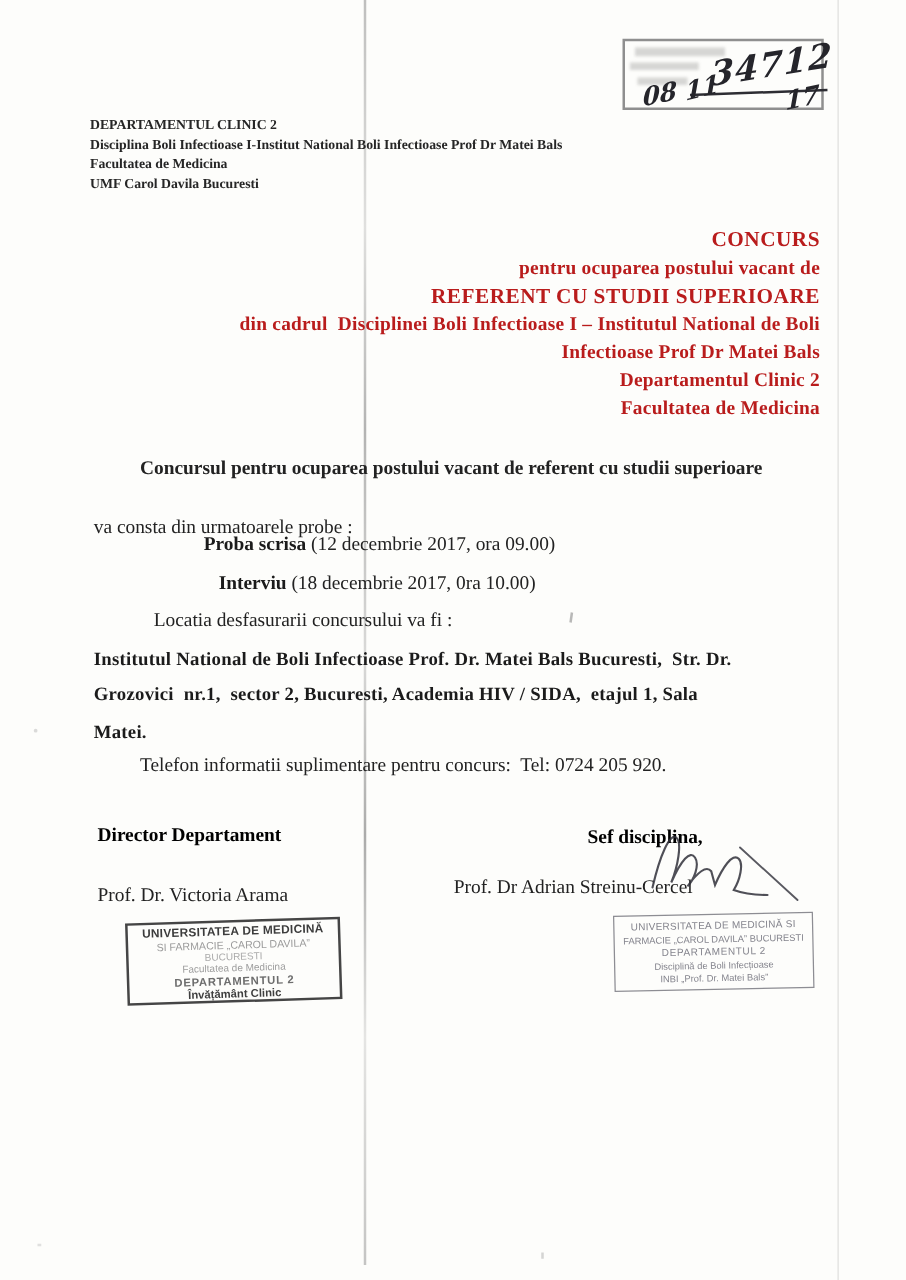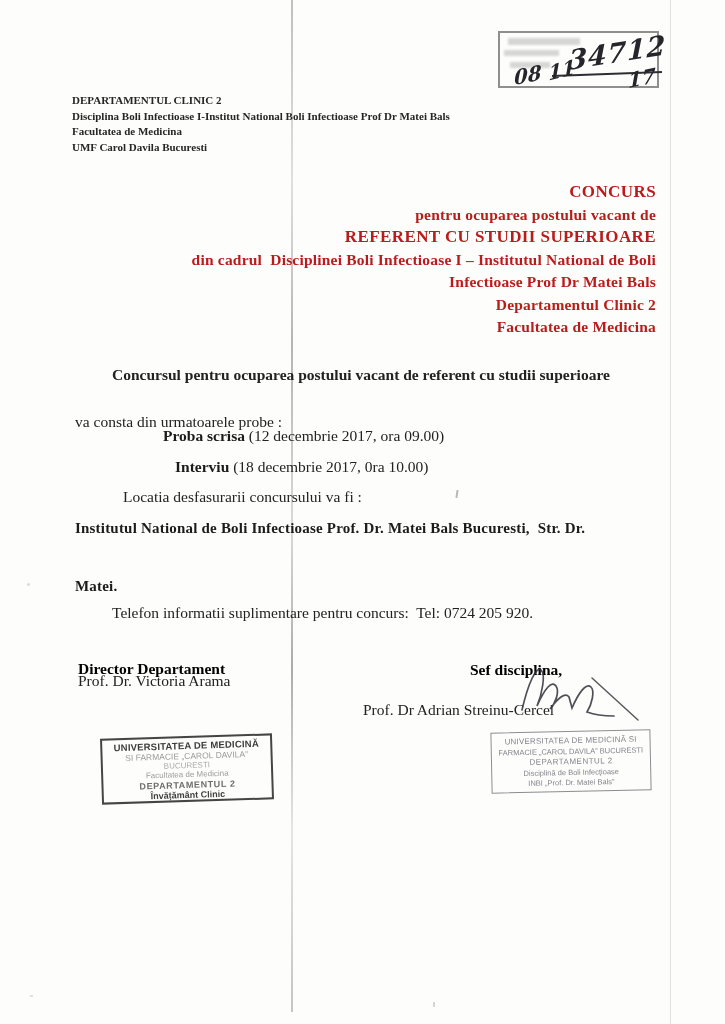--- a/index.html
+++ b/index.html
@@ -131,26 +131,27 @@
   </div>
 
   <div class="abs body-line" style="left:112px; top:366px;font-weight:bold;">Concursul pentru ocuparea postului vacant de referent cu studii superioare</div>
   <div class="abs body-line" style="left:75px; top:401px;margin-top:12px;">va consta din urmatoarele probe :</div>
 
   <div class="abs body-line" style="left:163px; top:427px;"><span class="b-bold">Proba scrisa</span><span> (12 decembrie 2017, ora 09.00)</span></div>
   <div class="abs body-line" style="left:163px; top:458px;margin-left:12px;"><span class="b-bold">Interviu</span><span> (18 decembrie 2017, 0ra 10.00)</span></div>
 
   <div class="abs body-line" style="left:75px; top:488px;margin-left:48px;">Locatia desfasurarii concursului va fi :</div>
   <div class="abs addr" style="left:75px; top:520px;">Institutul National de Boli Infectioase Prof. Dr. Matei Bals Bucuresti,  Str. Dr.</div>
+  <div class="abs addr" style="left:75px; top:548px;">Grozovici  nr.1,  sector 2, Bucuresti, Academia HIV / SIDA,  etajul 1, Sala</div>
   <div class="abs addr" style="left:75px; top:578px;">Matei.</div>
 
   <div class="abs body-line" style="left:112px; top:604px;">Telefon informatii suplimentare pentru concurs:  Tel: 0724 205 920.</div>
 
   <div class="abs sig-title" style="left:78px; top:660px;">Director Departament</div>
-  <div class="abs sig-name" style="left:78px; top:672px;">Prof. Dr. Victoria Arama</div>
+  <div class="abs sig-name" style="left:78px; top:708px;">Prof. Dr. Victoria Arama</div>
   <div class="abs sig-title" style="left:470px; top:661px;">Sef disciplina,</div>
   <div class="abs sig-name" style="left:363px; top:701px;">Prof. Dr Adrian Streinu-Cercel</div>
 
   <svg class="signature-svg" width="150" height="62" viewBox="0 0 150 62">
     <path d="M22,50 C28,24 36,6 41,10 C46,14 42,34 37,46 C45,28 52,20 56,26 C60,32 55,44 50,49 C58,38 65,32 69,37 L72,48 C78,34 86,22 91,27 C95,31 92,44 87,52 C95,55 104,56 114,56" fill="none" stroke="#30303a" stroke-width="1.7" stroke-linecap="round" opacity="0.85"></path>
     <path d="M92,18 L138,60" fill="none" stroke="#30303a" stroke-width="1.5" stroke-linecap="round" opacity="0.8"></path>
   </svg>
 
   <div class="stamp stamp-left">
     <div class="sl1">UNIVERSITATEA DE MEDICINĂ</div>

